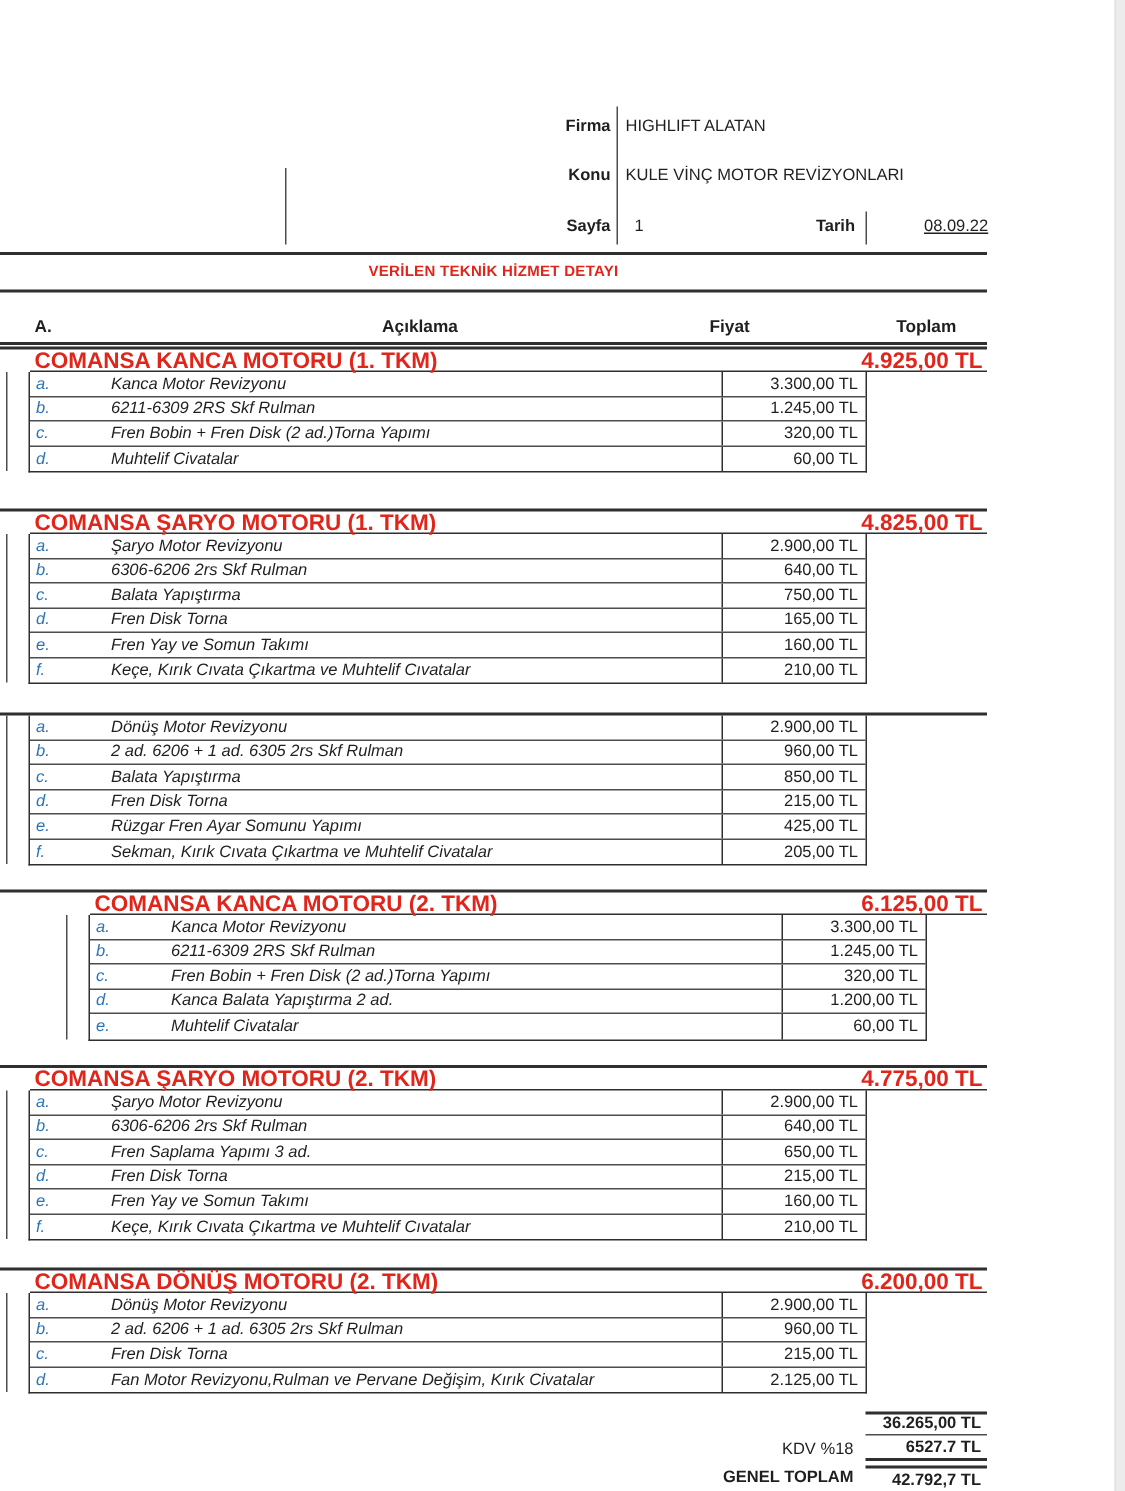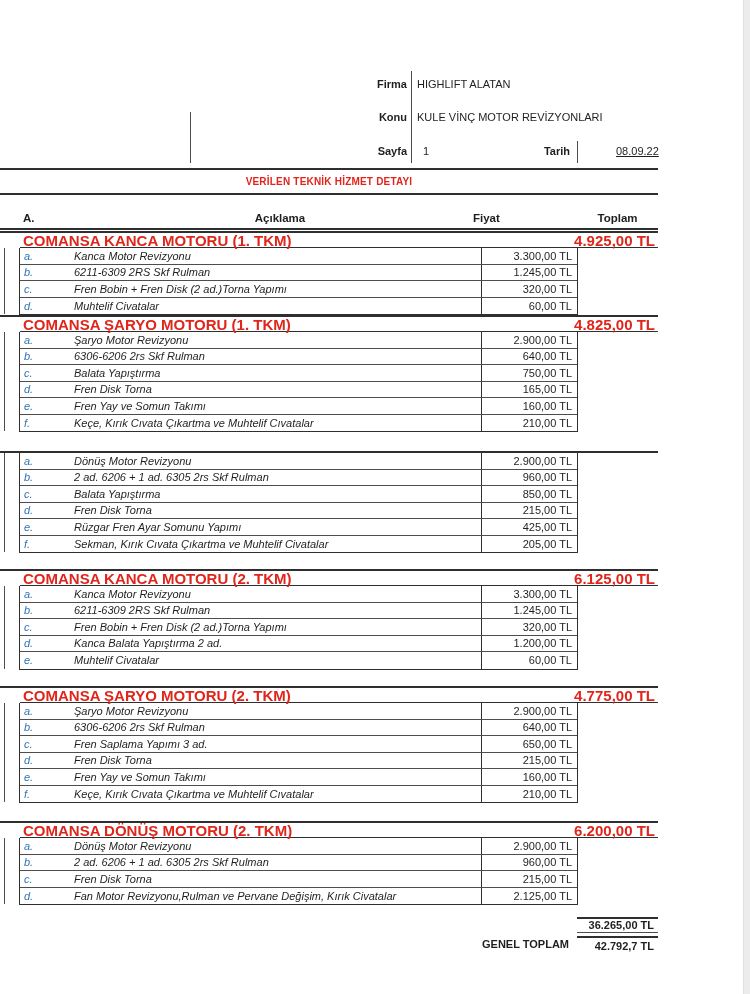--- a/index.html
+++ b/index.html
@@ -44,23 +44,23 @@
   .col-hdr{position:relative;height:35px;border-bottom:2px solid var(--line-dark);font-size:11.5px;font-weight:bold;}
   .col-hdr span{position:absolute;bottom:4px;}
   .col-a{left:23px;}
   .col-aciklama{left:225px;width:110px;text-align:center;}
   .col-fiyat{left:473px;width:96px;text-align:left;}
   .col-toplam{left:585px;width:65px;text-align:center;}
 
   
   .sec{border-top:2px solid var(--line-dark);}
   .sec:nth-child(1){margin-top:1px;}
-  .sec:nth-child(2){margin-top:0;}
+  .sec:nth-child(2){margin-top:24px;}
   .sec:nth-child(3){margin-top:19px;}
-  .sec:nth-child(4){margin-top:16px;}
+  .sec:nth-child(4){margin-top:16px;padding-left:40px;}
   .sec:nth-child(5){margin-top:16.5px;}
   .sec:nth-child(6){margin-top:18px;}
   .sec-hdr-row{
     margin-left:20px;height:15px;border-bottom:1px solid var(--line-dark);
     display:flex;justify-content:space-between;align-items:center;
     color:var(--accent-red);font-weight:bold;font-size:15px;padding:0 3px;
   }
   .items{margin-left:19px;width:559px;border-left:1px solid var(--line-dark);border-right:1px solid var(--line-dark);border-bottom:1px solid var(--line-dark);position:relative;}
   .margin-line{position:absolute;left:-16px;top:0;bottom:0;width:1px;background:var(--line-mid);}
   .item-row{display:flex;align-items:center;height:16.5px;border-bottom:1px solid var(--line-mid);font-size:11px;font-style:italic;}
@@ -319,20 +319,24 @@
     <span class="cell-price">2.125,00 TL</span>
   </div>
         </div>
   </section>
     </div>
 
   <div class="totals">
     <div class="t-row t-sub">
       <span class="t-val">36.265,00 TL</span>
     </div>
+    <div class="t-row t-kdv">
+      <span class="t-label">KDV %18</span>
+      <span class="t-val">6527.7 TL</span>
+    </div>
     <div class="t-row t-grand">
       <span class="t-label">GENEL TOPLAM</span>
       <span class="t-val">42.792,7 TL</span>
     </div>
   </div>
 
 </div>
 
 <div class="edge-strip"></div>
 

